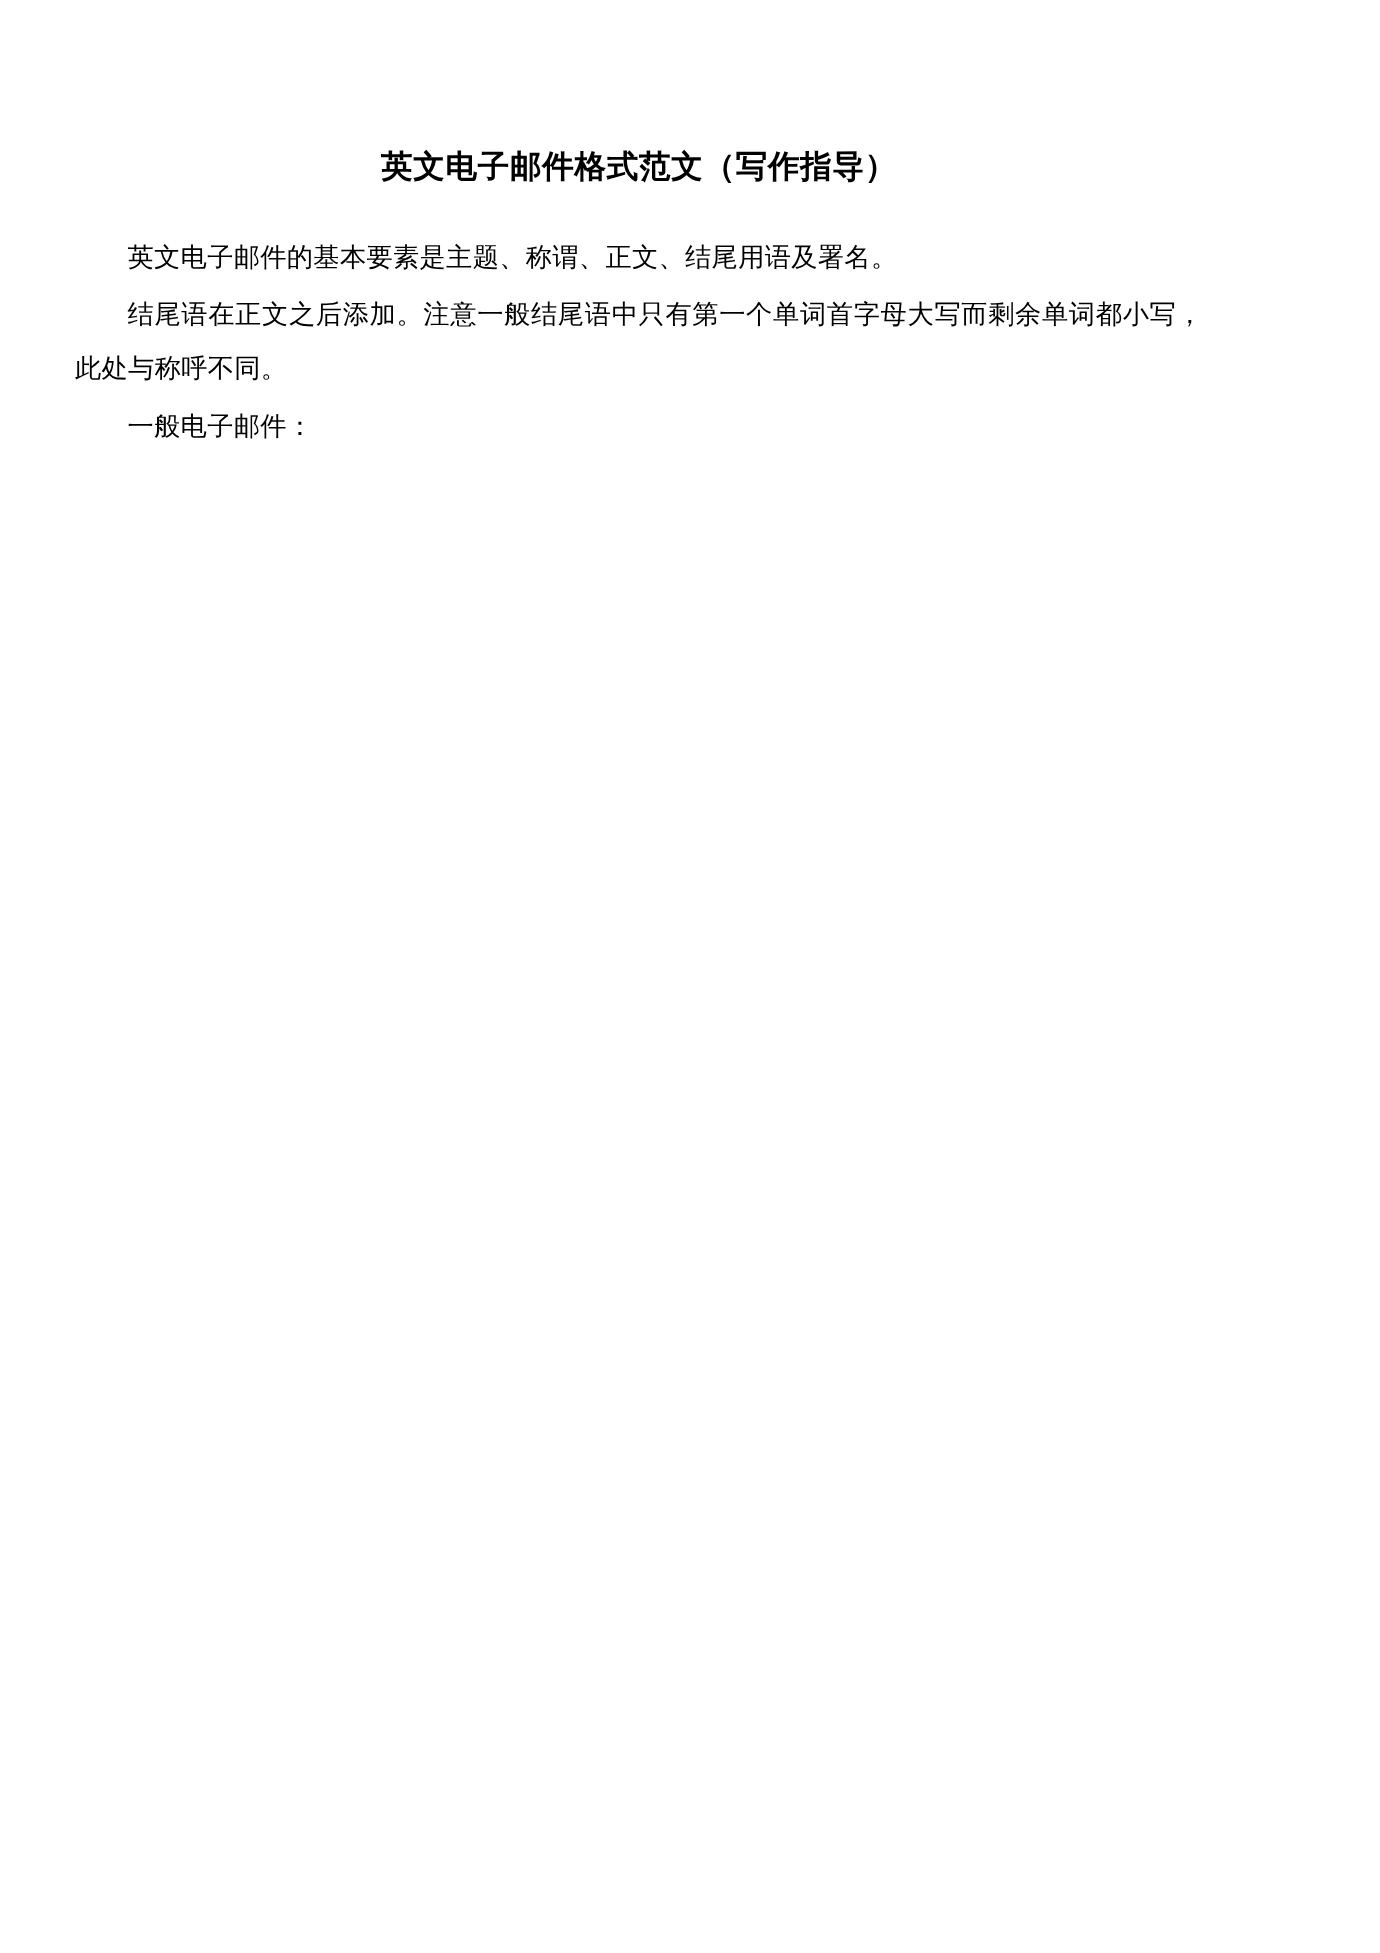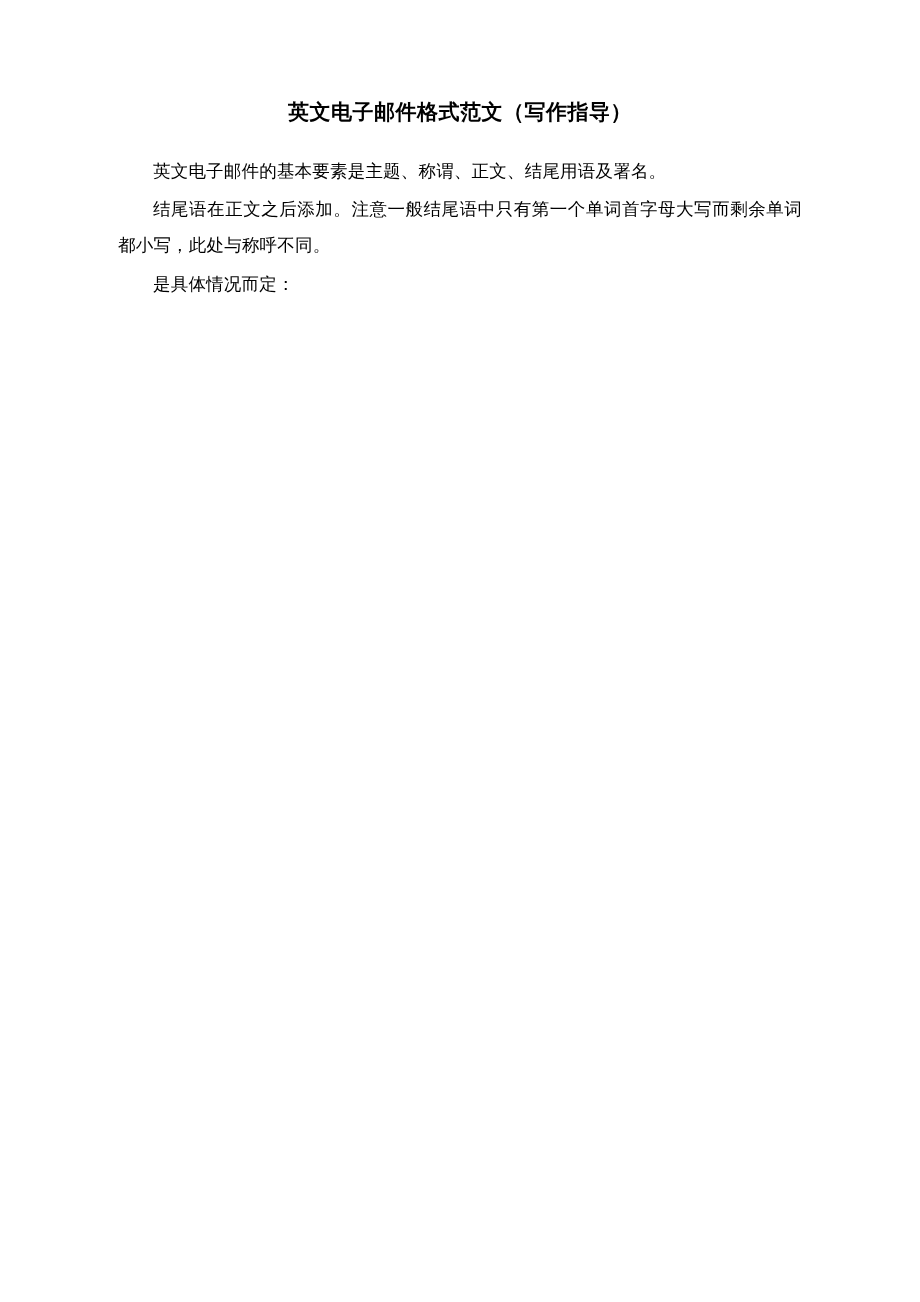--- a/index.html
+++ b/index.html
@@ -12,21 +12,21 @@
     height: 1302px;
     font-family: "Liberation Sans", "DejaVu Sans", sans-serif;
     color: #000000;
     overflow: hidden;
   }
   .page {
     position: relative;
     width: 920px;
     height: 1302px;
     box-sizing: border-box;
-    padding: 96px 118px 40px 118px;
+    padding: 96px 118px 40px 50px;
   }
   .doc-title {
     font-size: 21px;
     font-weight: bold;
     text-align: center;
     letter-spacing: 0.5px;
     margin: 0 0 26px 0;
     line-height: 1.5;
   }
   .para {
@@ -39,14 +39,14 @@
     letter-spacing: 0.2px;
   }
 </style>
 </head>
 <body>
 
 <div class="page">
   <h1 class="doc-title">英文电子邮件格式范文（写作指导）</h1>
   <p class="para">英文电子邮件的基本要素是主题、称谓、正文、结尾用语及署名。</p>
   <p class="para">结尾语在正文之后添加。注意一般结尾语中只有第一个单词首字母大写而剩余单词都小写，此处与称呼不同。</p>
-  <p class="para">是具体情况而定：</p>
+  <p class="para">一般电子邮件：</p>
 </div>
 
 </body></html>

